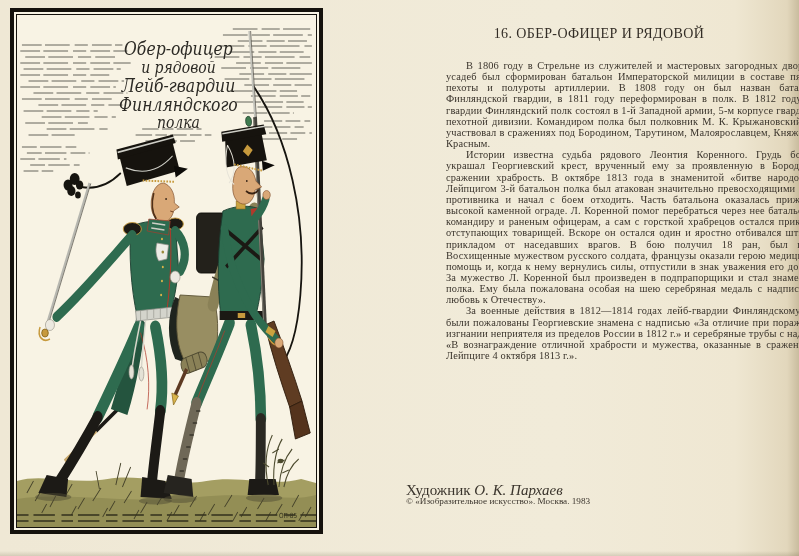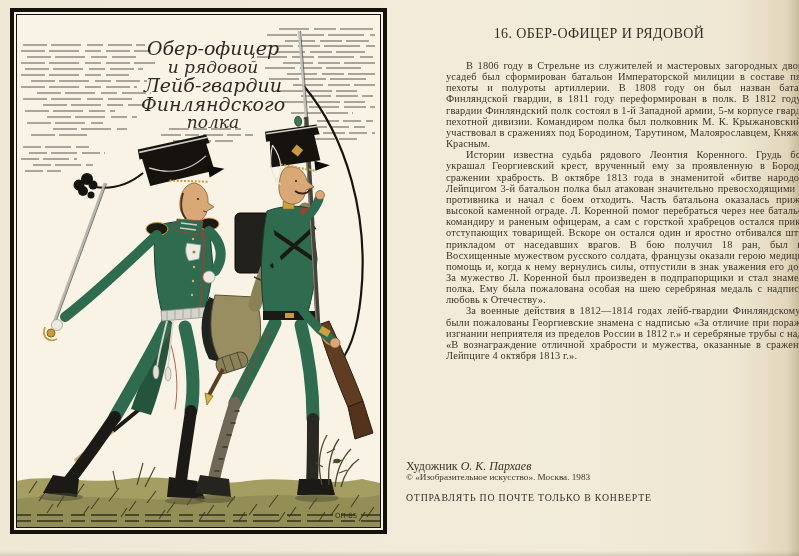--- a/index.html
+++ b/index.html
@@ -4,35 +4,35 @@
 <style>
   html,body{margin:0;padding:0;width:799px;height:556px;overflow:hidden;
     font-family:"Liberation Serif",serif;}
   .card{position:absolute;inset:0;
     background:linear-gradient(90deg,#efe8d5 0%,#f1ebd9 70%,#efe7d2 92%,#e2d7bc 98.5%,#c9bc9e 100%);
   }
   .card::after{content:"";position:absolute;left:0;right:0;bottom:0;height:5px;
     background:linear-gradient(180deg,rgba(0,0,0,0) 0%,rgba(90,75,50,.18) 100%);pointer-events:none;}
 
   
-  .panel{position:absolute;left:10px;top:8px;width:377px;height:526px;
+  .panel{position:absolute;left:10px;top:8px;width:313px;height:526px;
     border:4px solid #15120d;padding:2px;background:#f8f3e4;box-sizing:border-box;text-align:right;}
   .panel-inner{border:1px solid #15120d;width:100%;height:100%;box-sizing:border-box;
     background:#f8f3e4;overflow:hidden;}
   .panel-inner svg{display:block;width:100%;height:100%;}
 
   
   .page-title{position:absolute;left:406px;top:27px;width:386px;text-align:center;
     font-size:14px;line-height:13.5px;color:#332d26;letter-spacing:.4px;}
   .article-body{position:absolute;left:406px;top:60px;width:386px;height:398px;
     overflow:hidden;font-size:10.4px;line-height:11.15px;color:#3a342c;
     text-align:justify;letter-spacing:.15px;margin-left:40px;}
   .article-body p{margin:0;text-indent:20px;}
   .imprint{position:absolute;left:406px;top:461px;width:386px;color:#3a342c;}
-  .artist-line{font-size:12px;line-height:11px;}
+  .artist-line{font-size:15px;line-height:11px;margin-top:24px;}
   .artist-name{font-style:italic;}
   .copyright-line,.print-code{font-size:9.2px;line-height:10.5px;}
   .postal-notice{margin-top:9px;font-size:9.8px;letter-spacing:.8px;color:#34302a;}
 
   .cap{font-family:"DejaVu Serif",serif;font-style:italic;fill:#2c2a25;}
 </style>
 </head>
 <body>
 
 <div class="card">
@@ -253,16 +253,15 @@
     <p>Истории известна судьба рядового Леонтия Коренного. Грудь богатыря украшал Георгиевский крест, врученный ему за проявленную в Бородинском сражении храбрость. В октябре 1813 года в знаменитой «битве народов» под Лейпцигом 3-й батальон полка был атакован значительно превосходящими силами противника и начал с боем отходить. Часть батальона оказалась прижатой к высокой каменной ограде. Л. Коренной помог перебраться через нее батальонному командиру и раненым офицерам, а сам с горсткой храбрецов остался прикрывать отступающих товарищей. Вскоре он остался один и яростно отбивался штыком и прикладом от наседавших врагов. В бою получил 18 ран, был пленен. Восхищенные мужеством русского солдата, французы оказали герою медицинскую помощь и, когда к нему вернулись силы, отпустили в знак уважения его доблести. За мужество Л. Коренной был произведен в подпрапорщики и стал знаменосцем полка. Ему была пожалована особая на шею серебряная медаль с надписью «За любовь к Отечеству».</p>
     <p>За военные действия в 1812—1814 годах лейб-гвардии Финляндскому полку были пожалованы Георгиевские знамена с надписью «За отличие при поражении и изгнании неприятеля из пределов России в 1812 г.» и серебряные трубы с надписью «В вознаграждение отличной храбрости и мужества, оказанные в сражении при Лейпциге 4 октября 1813 г.».</p>
   </div>
 
   <div class="imprint">
     <div class="artist-line">
       <span>Художник</span>
       <span class="artist-name">О. К. Пархаев</span>
     </div>
     <div class="copyright-line">© «Изобразительное искусство». Москва. 1983</div>
-    <div class="postal-notice">ОТПРАВЛЯТЬ ПО ПОЧТЕ ТОЛЬКО В КОНВЕРТЕ</div>
   </div>
 
 </div>
 
 </body></html>

